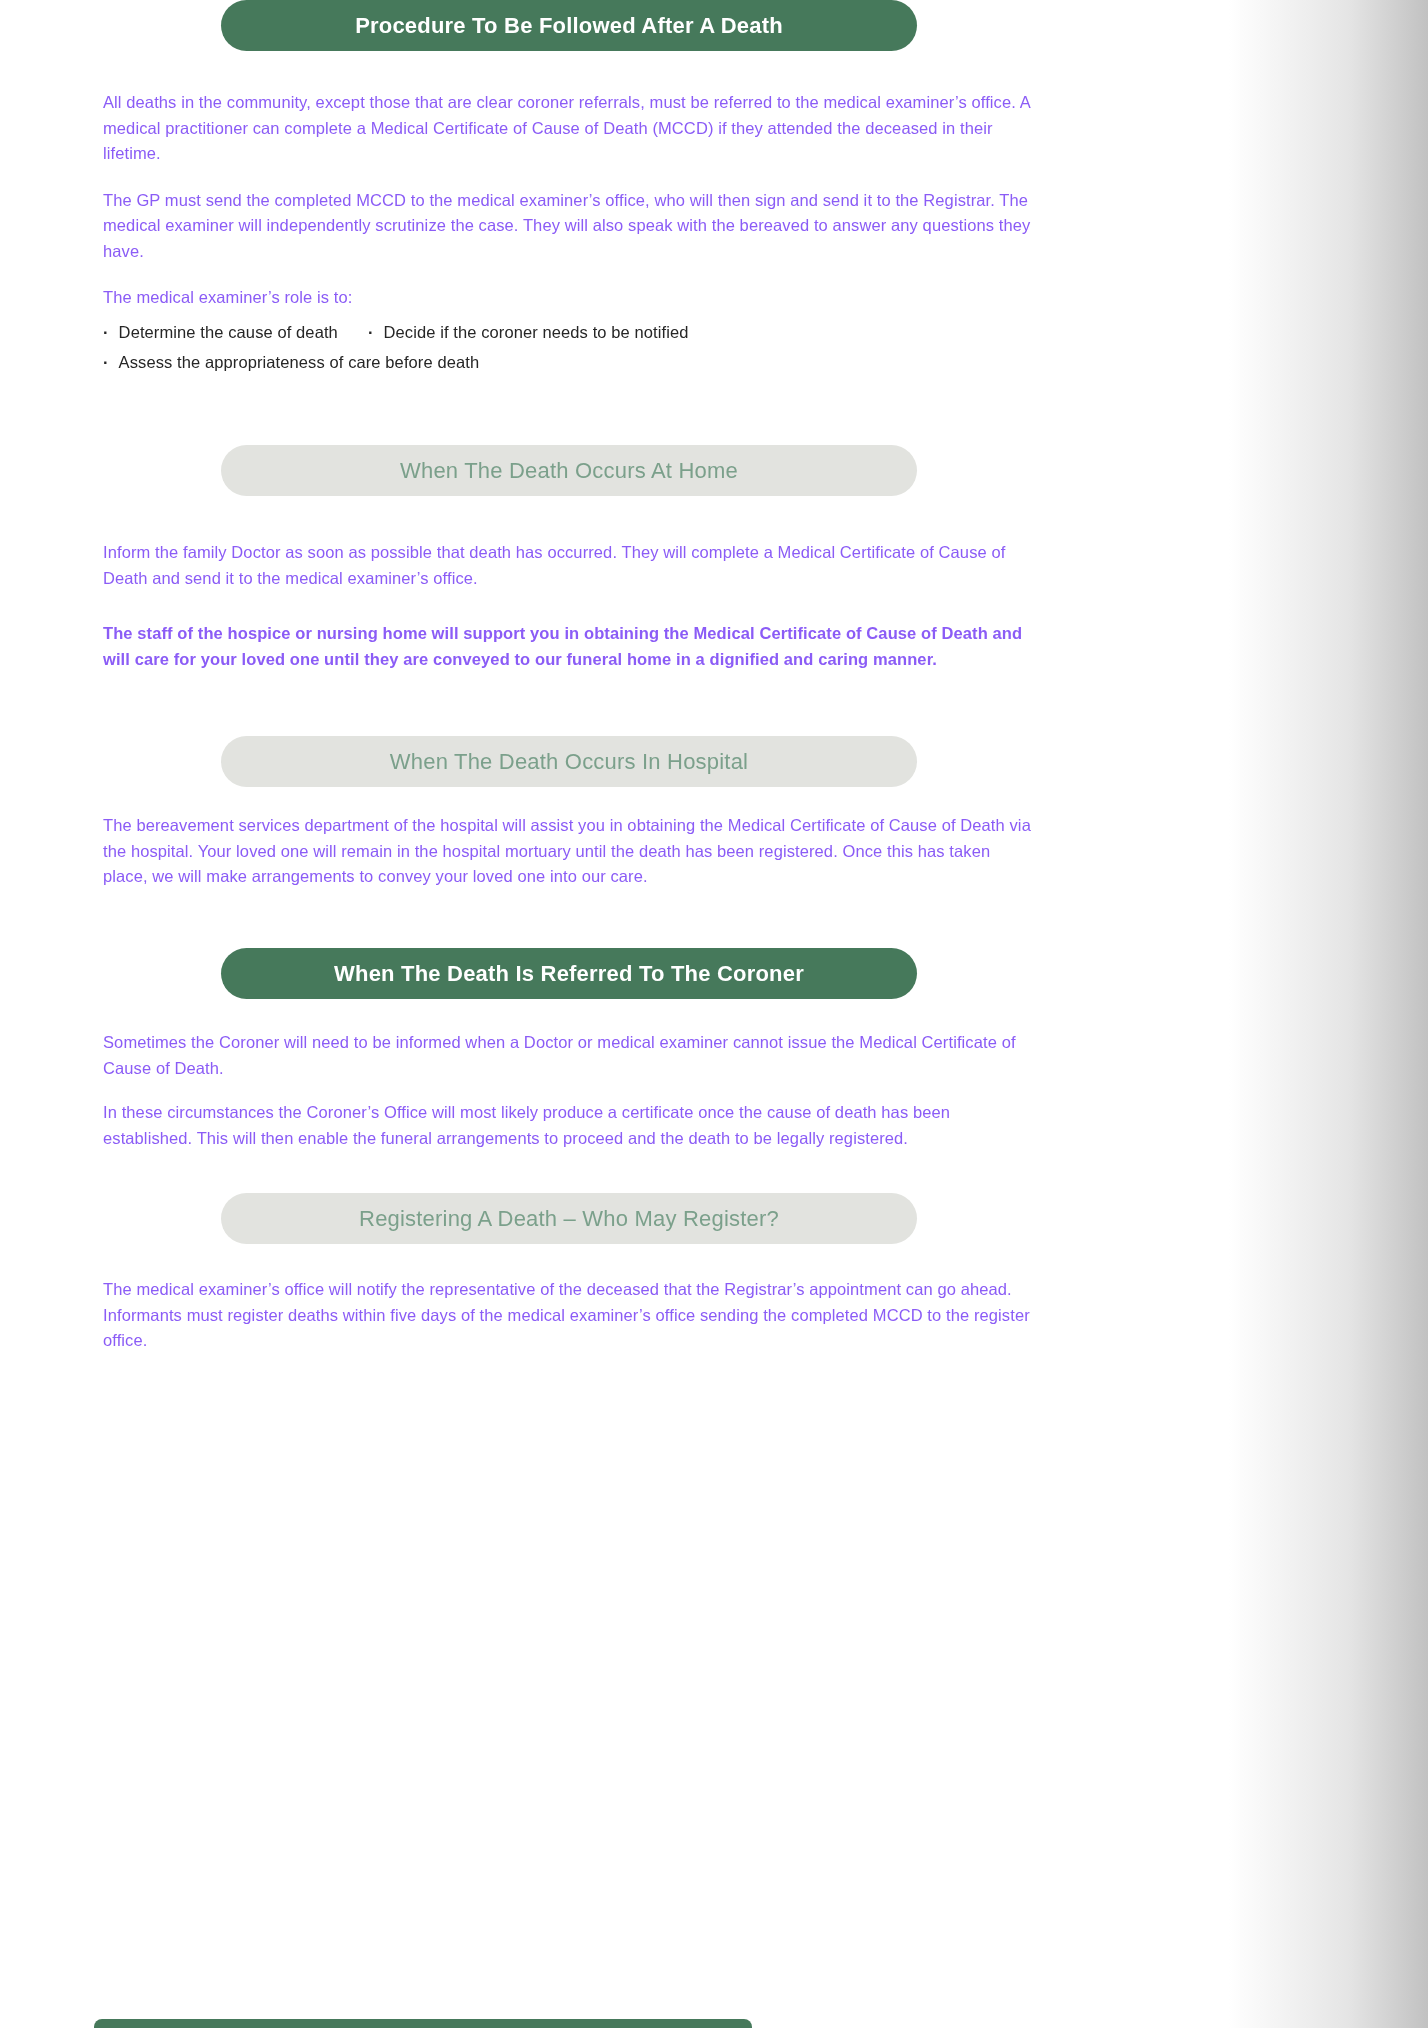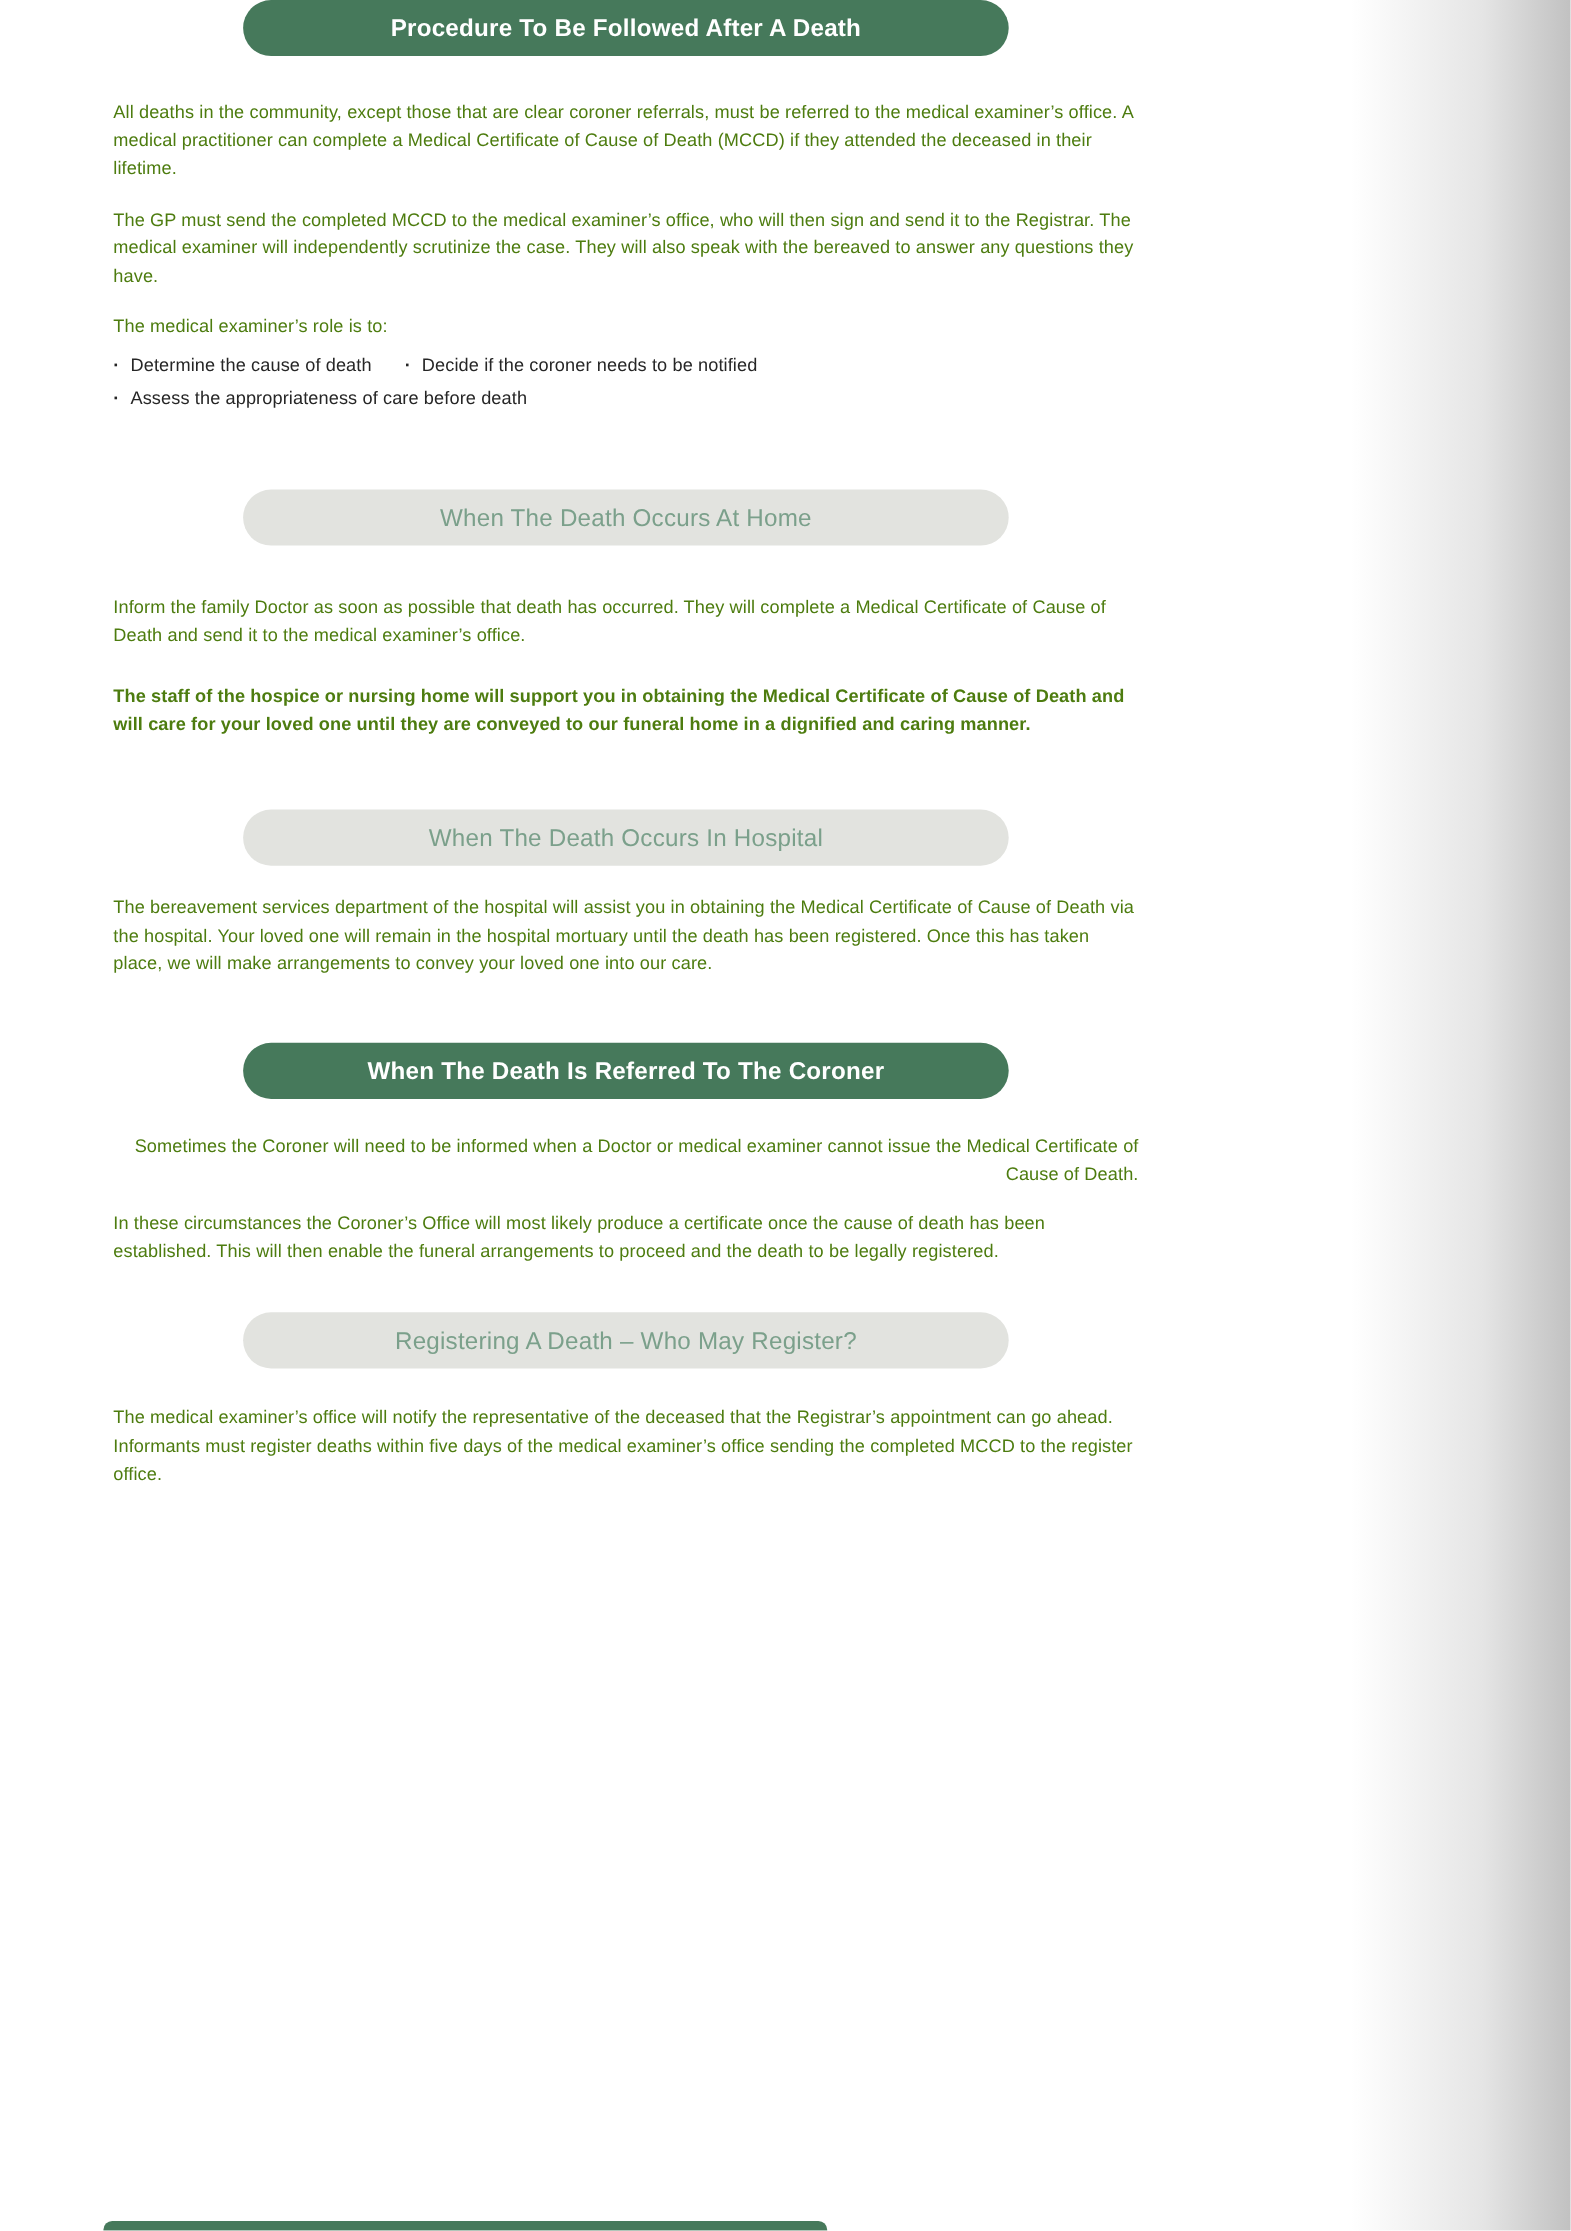--- a/index.html
+++ b/index.html
@@ -48,21 +48,21 @@
   }
   .pill.gray {
     background:#e2e3df;
     color:#7ba08b;
     font-weight:400;
   }
 
   .para {
     font-size:16.5px;
     line-height:1.55;
-    color:#4d7c0f;
+    color:#8b5cf6;
     letter-spacing:0.1px;
   }
 
   .mt-p1 { margin-top:39px; }
   .mt-p  { margin-top:21px; }
   .mt-role { margin-top:21px; }
 
   .bullet-row {
     display:flex;
     gap:30px;
@@ -75,21 +75,21 @@
   .bullet-item { display:flex; align-items:baseline; }
   .bullet-dot { font-weight:700; margin-right:10px; font-size:16.5px; }
 
   .mt-pill-home     { margin-top:70px; }
   .mt-p-home        { margin-top:44px; }
   .mt-pill-hospice  { margin-top:55px; }
   .mt-p-hospice     { margin-top:30px;font-weight:bold; }
   .mt-pill-hospital { margin-top:64px; }
   .mt-p-hospital    { margin-top:26px; }
   .mt-pill-coroner  { margin-top:58px; }
-  .mt-p-coroner1    { margin-top:31px;text-align:right; }
+  .mt-p-coroner1    { margin-top:31px; }
   .mt-p-coroner2    { margin-top:19px; }
   .mt-pill-register { margin-top:42px; }
   .mt-p-register    { margin-top:33px; }
 
   .footer-band {
     position:absolute;
     left:94px;
     bottom:0;
     width:658px;
     height:9px;

